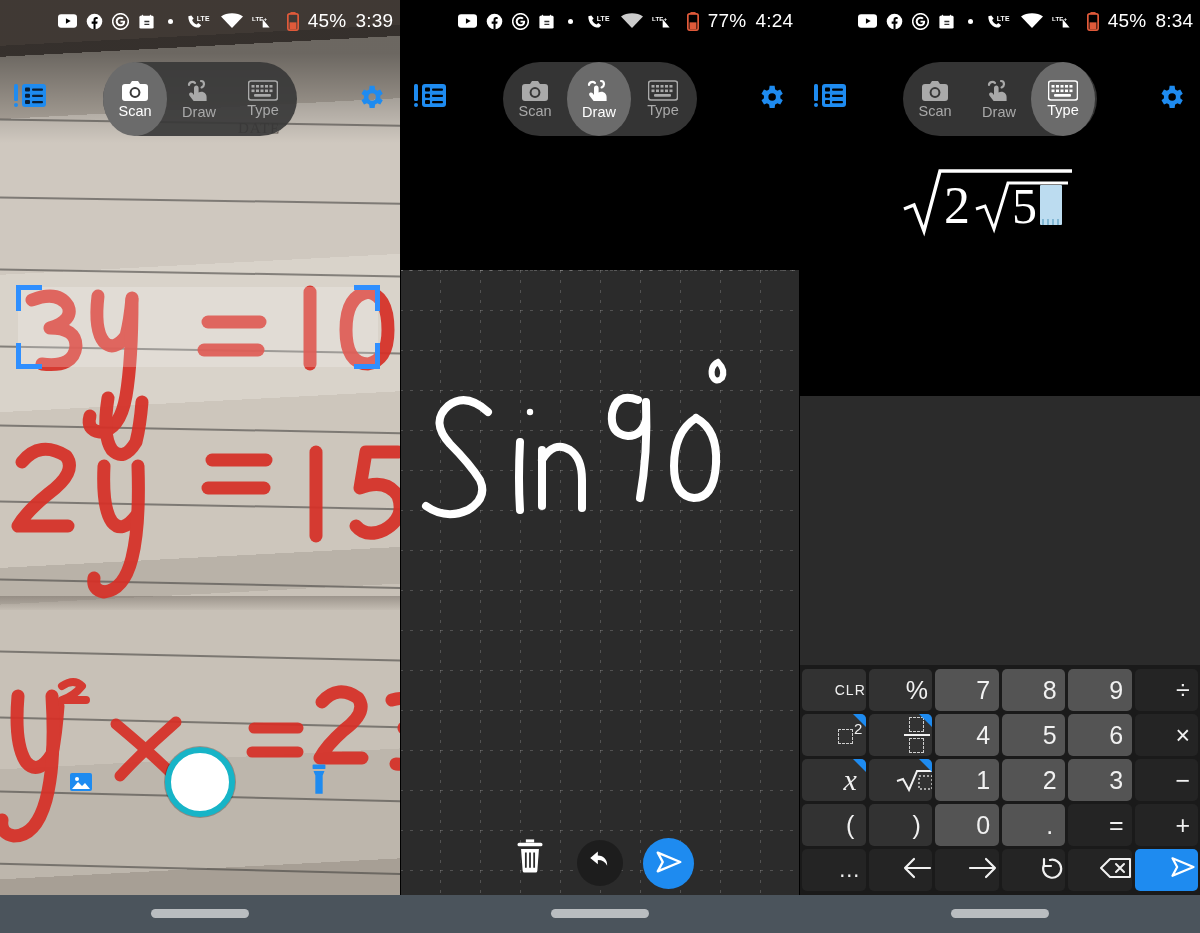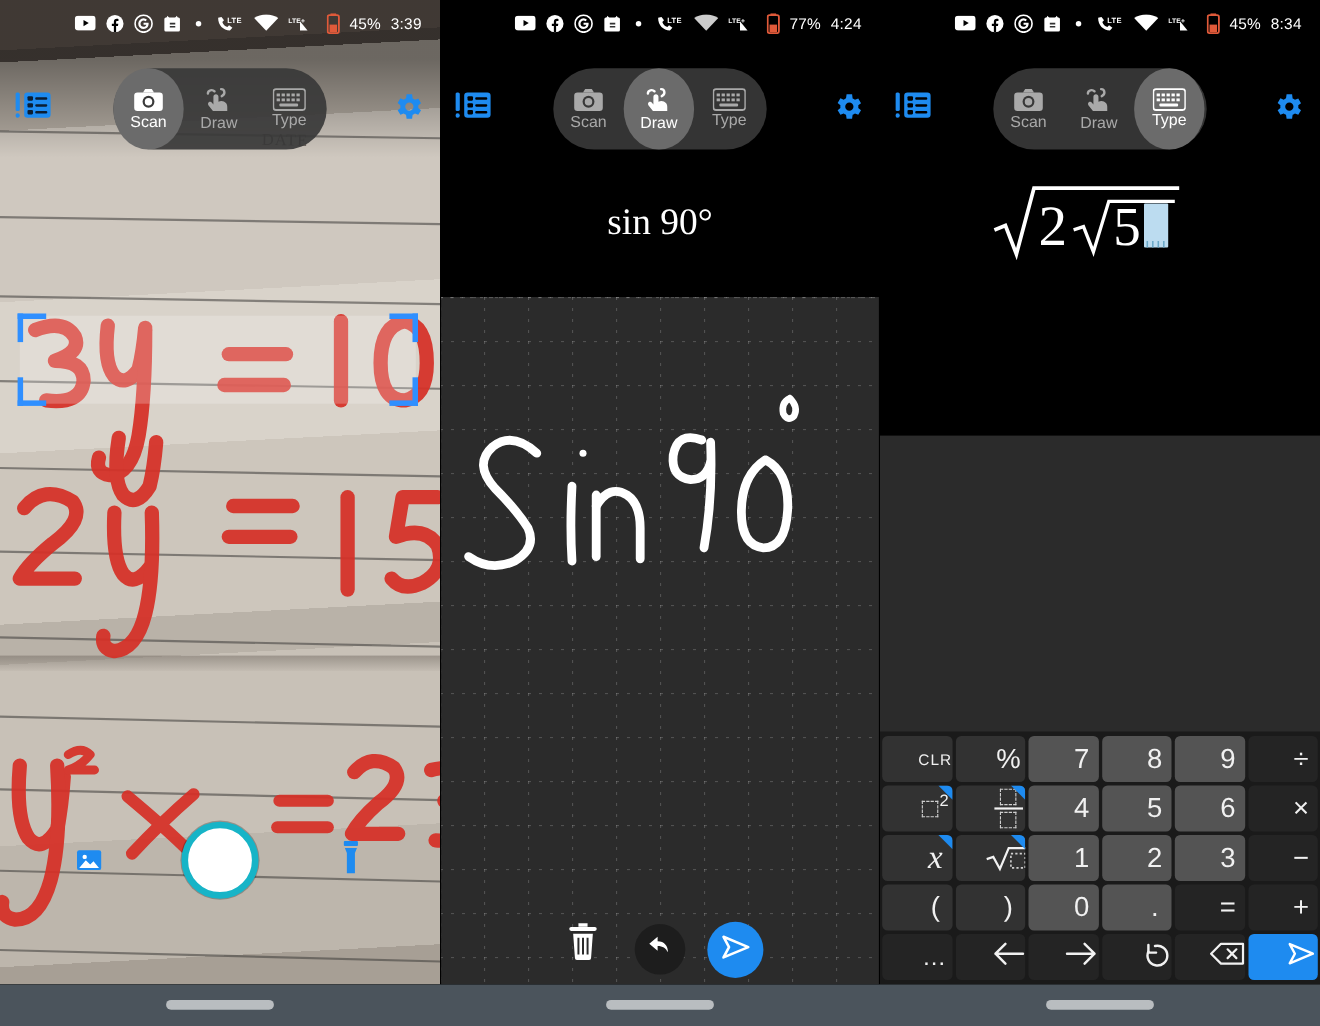--- a/index.html
+++ b/index.html
@@ -72,21 +72,21 @@
   .torch-btn   { position: absolute; left: 308px; top: 764px; width: 22px; height: 34px; }
 
   
   .statusbar {
     position: absolute; top: 0; left: 0; width: 400px; height: 42px;
     display: flex; align-items: center; justify-content: center; gap: 9px;
     color: #fff; font-size: 17px; letter-spacing: .2px;
   }
   .statusbar .sb-ico { display: inline-flex; align-items: center; }
   .statusbar .dot { width: 5px; height: 5px; border-radius: 50%; background: #fff; margin: 0 4px; }
-  .statusbar .txt { font-size: 14px; font-weight: 400; }
+  .statusbar .txt { font-size: 19px; font-weight: 400; }
   .sb-left-gap { width: 42px; }
 
   .mode-bar {
     position: absolute; top: 62px; left: 0; width: 400px; height: 74px;
   }
   .mode-pill {
     position: absolute; left: 103px; top: 0; width: 194px; height: 74px;
     background: rgba(56,56,56,.92); border-radius: 37px;
     display: flex; align-items: center;
   }
@@ -505,21 +505,20 @@
             <rect x="18" y="21" width="11" height="2.2" rx="1"></rect>
           </g>
         </svg>
     </div>
     <div class="gear-btn">
       <svg viewBox="0 0 24 24" width="30" height="30">
           <path fill="#1e8bf0" d="M19.4 13a7.6 7.6 0 000-2l2-1.6-2-3.4-2.4 1a7.6 7.6 0 00-1.7-1L14.9 3h-4l-.4 2.9c-.6.3-1.2.6-1.7 1l-2.4-1-2 3.4 2 1.6a7.6 7.6 0 000 2l-2 1.6 2 3.4 2.4-1c.5.4 1.1.8 1.7 1l.4 2.9h4l.4-2.9c.6-.3 1.2-.6 1.7-1l2.4 1 2-3.4zM12.9 15a3 3 0 110-6 3 3 0 010 6z"></path>
         </svg>
     </div>
 
-    <div class="expr-area">sin 90°</div>
 
     <div class="canvas">
       <div class="grid-h" style="top:0px;"></div>
         <div class="grid-h" style="top:40px;"></div>
       <div class="grid-h" style="top:80px;"></div>
         <div class="grid-h" style="top:120px;"></div>
       <div class="grid-h" style="top:160px;"></div>
         <div class="grid-h" style="top:200px;"></div>
       <div class="grid-h" style="top:240px;"></div>
         <div class="grid-h" style="top:280px;"></div>

